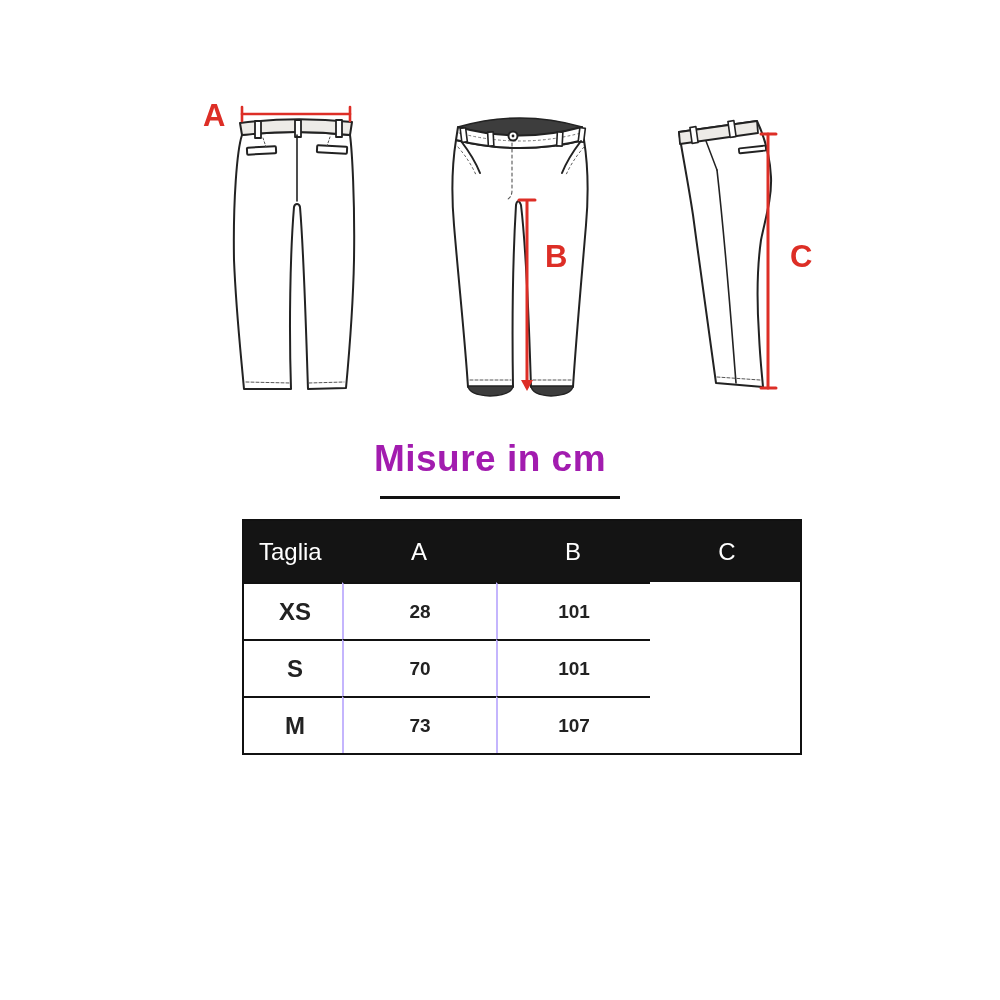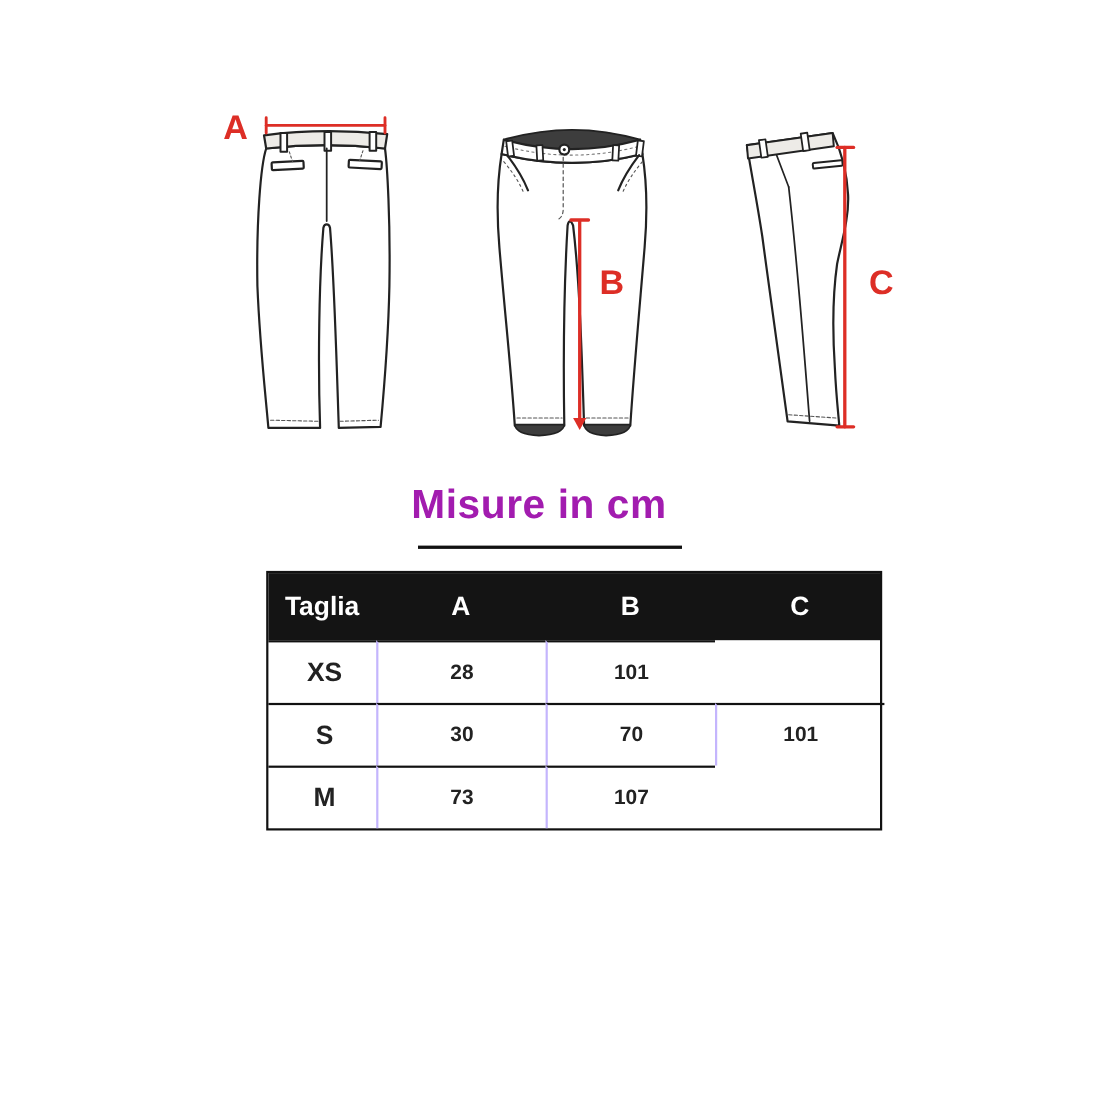--- a/index.html
+++ b/index.html
@@ -23,21 +23,21 @@
   }
   .title-underline{
     position:absolute;left:380px;top:496px;width:240px;height:3px;background:#111;
   }
   .size-table{
     position:absolute;left:242px;top:519px;width:560px;
     border:2px solid #111;box-sizing:border-box;background:#fff;
   }
   .t-row{display:grid;grid-template-columns:98px 154px 154px 154px;}
   .t-header{background:#141414;height:61px;}
-  .t-header .t-cell{color:#fff;font-weight:bold;font-size:24px;border:none;}
+  .t-header .t-cell{color:#fff;font-weight:normal;font-size:24px;border:none;}
   .t-cell{
     display:flex;align-items:center;justify-content:center;
     color:#222;box-sizing:border-box;
   }
   .t-cell.first{justify-content:flex-start;padding-left:15px;}
   .t-header .t-cell.first{justify-content:flex-start;}
   .t-body .t-row{height:57px;}
   .t-body .t-cell{border-top:2px solid #111;}
   .t-body .t-cell + .t-cell{border-left:2px solid #c4b5fd;}
   .t-body .t-cell.size{font-weight:bold;font-size:24px;justify-content:center;padding-left:4px;}
@@ -166,21 +166,20 @@
       <div class="t-cell">C</div>
     </div>
     <div class="t-body">
       <div class="t-row">
         <div class="t-cell size">XS</div>
         <div class="t-cell val">28</div>
         <div class="t-cell val">101</div>
       </div>
       <div class="t-row">
         <div class="t-cell size">S</div>
-        <div class="t-cell val">30</div>
         <div class="t-cell val">70</div>
         <div class="t-cell val">101</div>
       </div>
       <div class="t-row">
         <div class="t-cell size">M</div>
         <div class="t-cell val">73</div>
         <div class="t-cell val">107</div>
       </div>
     </div>
   </div>

